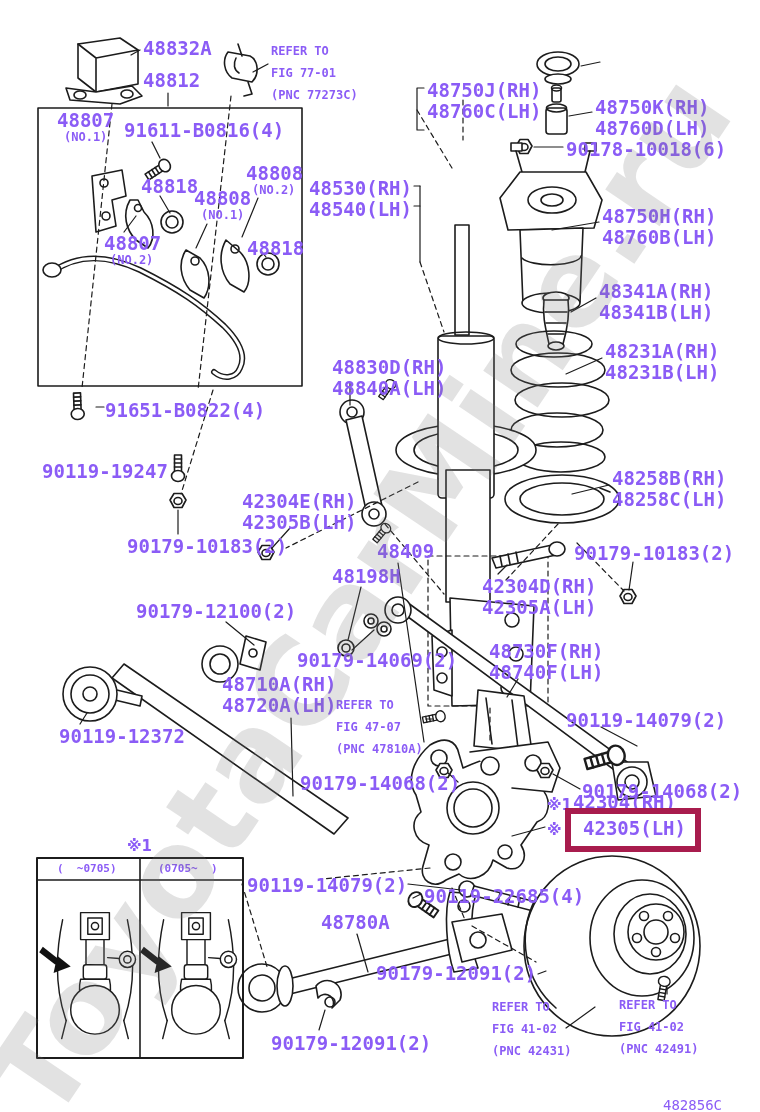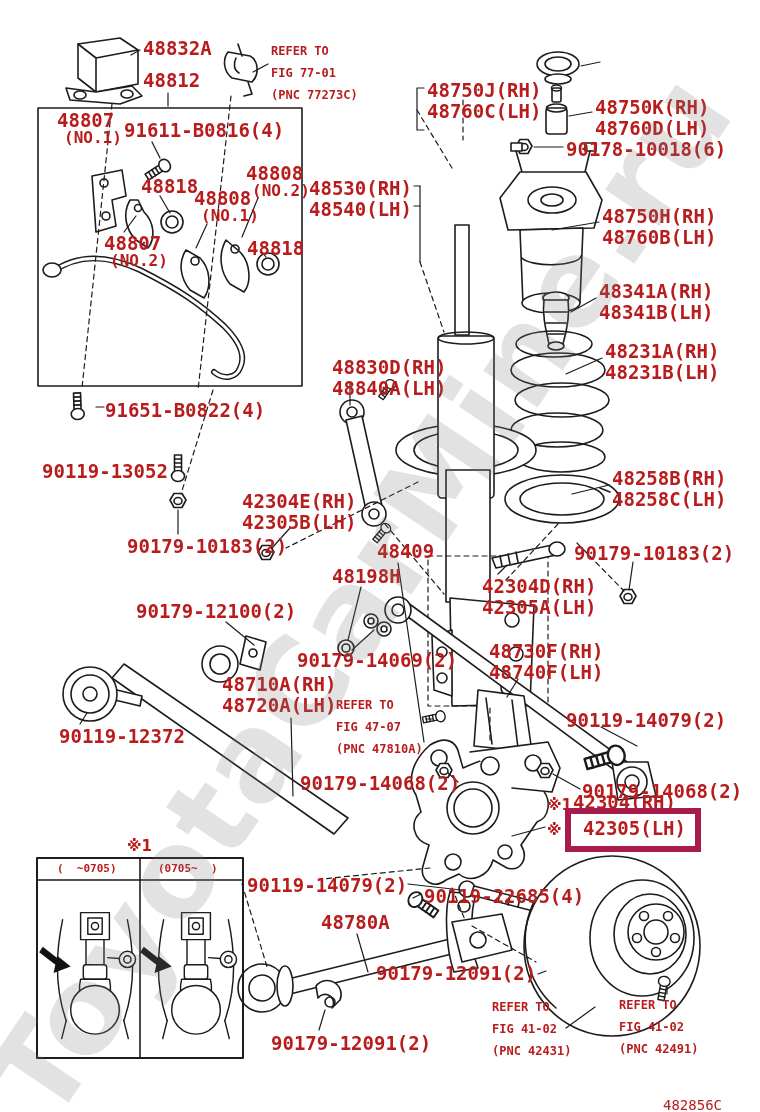--- a/index.html
+++ b/index.html
@@ -6,24 +6,24 @@
   #stage{position:relative;width:760px;height:1112px;background:#fff;overflow:hidden;
          font-family:"DejaVu Sans Mono","Liberation Mono",monospace;}
   #art{position:absolute;left:0;top:0;z-index:1;}
   #art *{stroke:#1c1c1c;stroke-width:1.6;fill:none;stroke-linecap:round;stroke-linejoin:round;}
   #art .f{fill:#fff;}
   #art .fb{fill:#111;stroke:none;}
   #art .ld{stroke-width:1.2;}
   #art .dash{stroke-width:1.2;stroke-dasharray:5 4;}
   #art .tube{stroke-width:6;}
   #art .tubein{stroke:#fff;stroke-width:3;}
-  .lbl{position:absolute;z-index:2;color:#b91c1c;font-weight:bold;white-space:pre-line;}
+  .lbl{position:absolute;z-index:2;color:#8b5cf6;font-weight:bold;white-space:pre-line;}
   .pn{font-size:19px;line-height:21px;}
   .ref{font-size:12px;line-height:22px;}
-  .note{font-size:16px;line-height:13px;}
+  .note{font-size:12px;line-height:13px;}
   .mark{font-size:15px;line-height:16px;font-family:"DejaVu Sans",sans-serif;}
   .code{font-size:14px;line-height:15px;font-weight:normal;margin-top:45px;}
   .vh{font-size:11px;line-height:14px;white-space:pre;}
   .hbox{position:absolute;z-index:3;border:6px solid #a81c4d;background:transparent;
         left:565px;top:808px;width:136px;height:44px;box-sizing:border-box;}
   .hlbl{z-index:4;}
   .watermark{position:absolute;z-index:6;left:-40px;top:1065px;transform:rotate(-56deg);
              transform-origin:0 0;font-size:120px;font-weight:bold;letter-spacing:2px;
              color:rgba(125,125,125,0.22);font-family:"DejaVu Sans",sans-serif;
              white-space:nowrap;pointer-events:none;}
@@ -413,21 +413,21 @@
   <div class="lbl pn" style="left:602px;top:206px">48750H(RH)
 48760B(LH)</div>
   <div class="lbl pn" style="left:599px;top:281px">48341A(RH)
 48341B(LH)</div>
   <div class="lbl pn" style="left:605px;top:341px">48231A(RH)
 48231B(LH)</div>
   <div class="lbl pn" style="left:332px;top:357px">48830D(RH)
 48840A(LH)</div>
 
   <div class="lbl pn" style="left:105px;top:400px">91651-B0822(4)</div>
-  <div class="lbl pn" style="left:42px;top:461px">90119-13052</div>
+  <div class="lbl pn" style="left:42px;top:461px">90119-19247</div>
   <div class="lbl pn" style="left:242px;top:491px">42304E(RH)
 42305B(LH)</div>
   <div class="lbl pn" style="left:127px;top:536px">90179-10183(2)</div>
   <div class="lbl pn" style="left:377px;top:541px">48409</div>
   <div class="lbl pn" style="left:332px;top:566px">48198H</div>
   <div class="lbl pn" style="left:612px;top:468px">48258B(RH)
 48258C(LH)</div>
   <div class="lbl pn" style="left:574px;top:543px">90179-10183(2)</div>
   <div class="lbl pn" style="left:482px;top:576px">42304D(RH)
 42305A(LH)</div>

